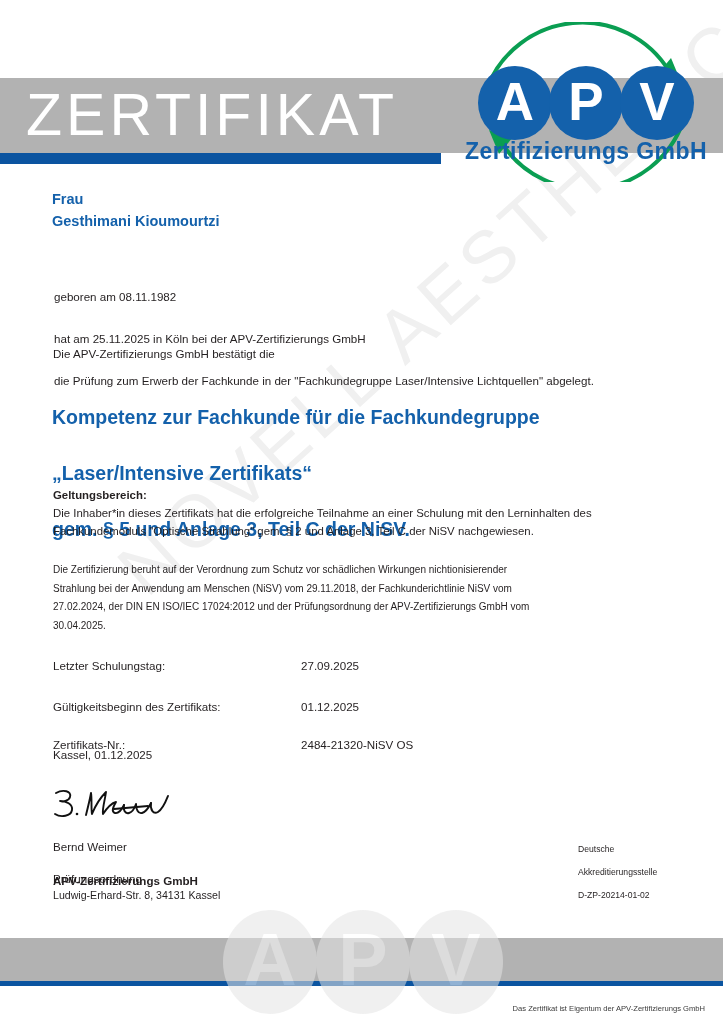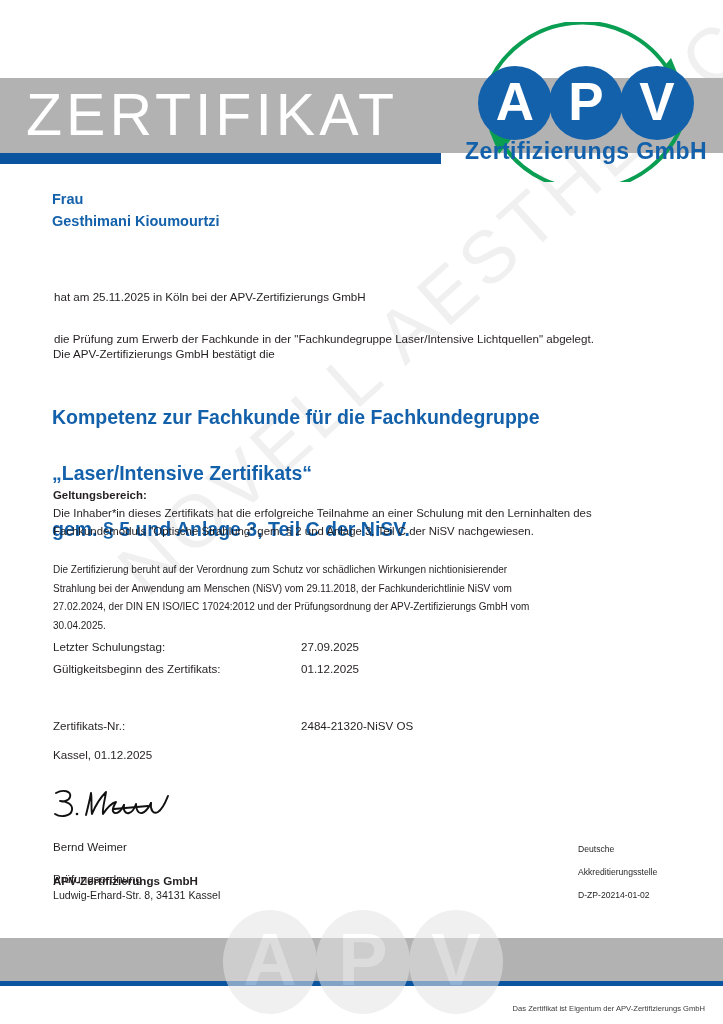--- a/index.html
+++ b/index.html
@@ -139,20 +139,21 @@
     line-height: 18.5px;
     font-size: 10px;
   }
 
   
   .dates { position: absolute; left: 53px; top: 640px; z-index: 3; }
   .date-row {
     display: flex;
     height: 22px;
     align-items: flex-start;
+    margin-top: 19px;
   }
   .date-row .k {
     width: 248px;
     color: #231f20;
     font-size: 11.6px;
   }
   .date-row .v {
     color: #231f20;
     font-size: 11.6px;
   }
@@ -253,20 +254,21 @@
   </div>
 
   <div class="content">
 
     <div class="recipient">
       <div>Frau</div>
       <div>Gesthimani Kioumourtzi</div>
     </div>
 
     <div class="t intro">
+      <div>geboren am 08.11.1982</div>
       <div>hat am 25.11.2025 in Köln bei der APV-Zertifizierungs GmbH</div>
       <div>die Prüfung zum Erwerb der Fachkunde in der "Fachkundegruppe Laser/Intensive Lichtquellen" abgelegt.</div>
     </div>
 
     <div class="t confirm">Die APV-Zertifizierungs GmbH bestätigt die</div>
 
     <div class="competence">
       <div>Kompetenz zur Fachkunde für die Fachkundegruppe</div>
       <div>„Laser/Intensive Zertifikats“</div>
       <div>gem. § 5 und Anlage 3, Teil C der NiSV.</div>

